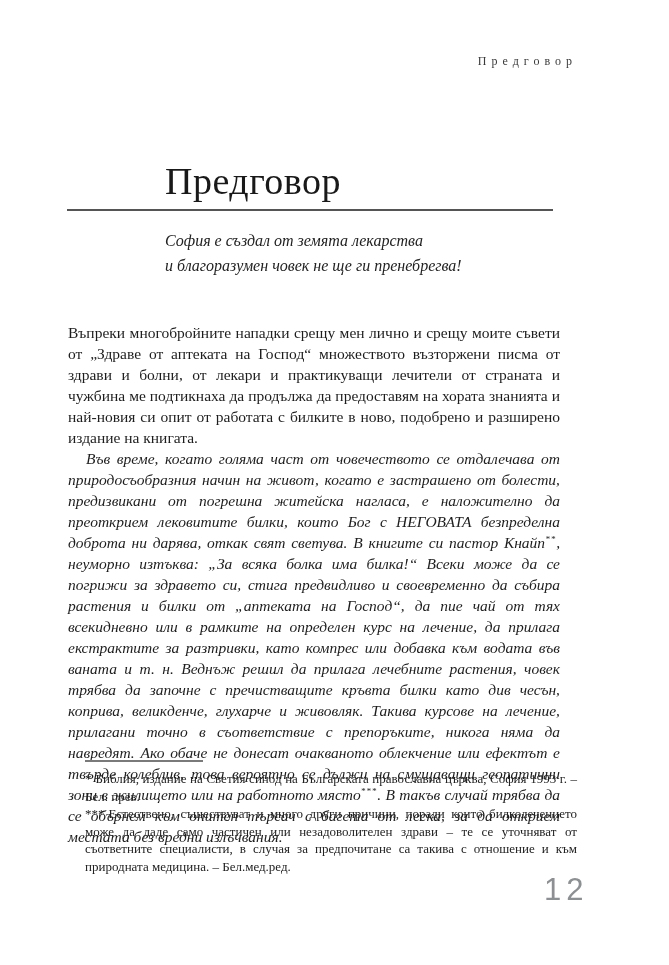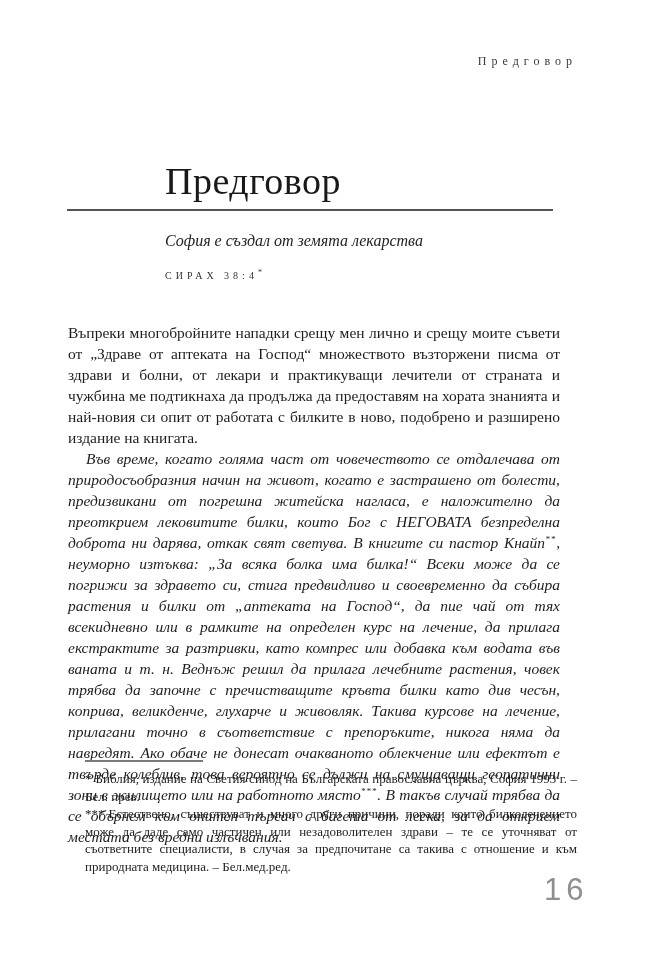--- a/index.html
+++ b/index.html
@@ -114,31 +114,29 @@
 <div class="page">
 
   <div class="running-header">Предговор</div>
 
   <h1 class="title">Предговор</h1>
 
   <div class="title-rule"></div>
 
   <div class="epigraph">
     <div class="epigraph-line">София е създал от земята лекарства</div>
-    <div class="epigraph-source">
-      <span>СИРАХ 38:4</span><sup>*</sup>
-    </div>
+    <div class="epigraph-line">и благоразумен човек не ще ги пренебрегва!</div>
   </div>
 
   <div class="body-text">
     <p class="para">Въпреки многобройните нападки срещу мен лично и срещу моите съвети от „Здраве от аптеката на Господ“ множеството възторжени писма от здрави и болни, от лекари и практикуващи лечители от страната и чужбина ме подтикнаха да продължа да предоставям на хората знанията и най-новия си опит от работата с билките в ново, подобрено и разширено издание на книгата.</p>
     <p class="para indented"><span>Във време, когато голяма част от човечеството се отдалечава от природосъобразния начин на живот, когато е застрашено от болести, предизвикани от погрешна житейска нагласа, е наложително да преоткрием лековитите билки, които Бог с НЕГОВАТА безпределна доброта ни дарява, откак свят светува. В книгите си пастор Кнайп</span><sup class="fn-ref">**</sup><span>, неуморно изтъква: „За всяка болка има билка!“ Всеки може да се погрижи за здравето си, стига предвидливо и своевременно да събира растения и билки от „аптеката на Господ“, да пие чай от тях всекидневно или в рамките на определен курс на лечение, да прилага екстрактите за разтривки, като компрес или добавка към водата във ваната и т. н. Веднъж решил да прилага лечебните растения, човек трябва да започне с пречистващите кръвта билки като див чесън, коприва, великденче, глухарче и живовляк. Такива курсове на лечение, прилагани точно в съответствие с препоръките, никога няма да навредят. Ако обаче не донесат очакваното облекчение или ефектът е твърде колеблив, това вероятно се дължи на смущаващи геопатични зони в жилището или на работното място</span><sup class="fn-ref">***</sup><span>. В такъв случай трябва да се обърнем към опитен търсач с багета от леска, за да открием местата без вредни излъчвания.</span></p>
   </div>
 
   <div class="footnotes">
     <div class="footnote-rule"></div>
     <p class="footnote"><span class="fn-marker">*</span><span>Библия, издание на Светия синод на Българската православна църква, София 1993 г. – Бел. прев.</span></p>
     <p class="footnote"><span class="fn-marker">***</span><span>Естествено, съществуват и много други причини, поради които билколечението може да даде само частичен или незадоволителен здрави – те се уточняват от съответните специалисти, в случая за предпочитане са такива с отношение и към природната медицина. – Бел.мед.ред.</span></p>
   </div>
 
-  <div class="page-number">16</div>
+  <div class="page-number">12</div>
 
 </div>
 
 </body></html>

